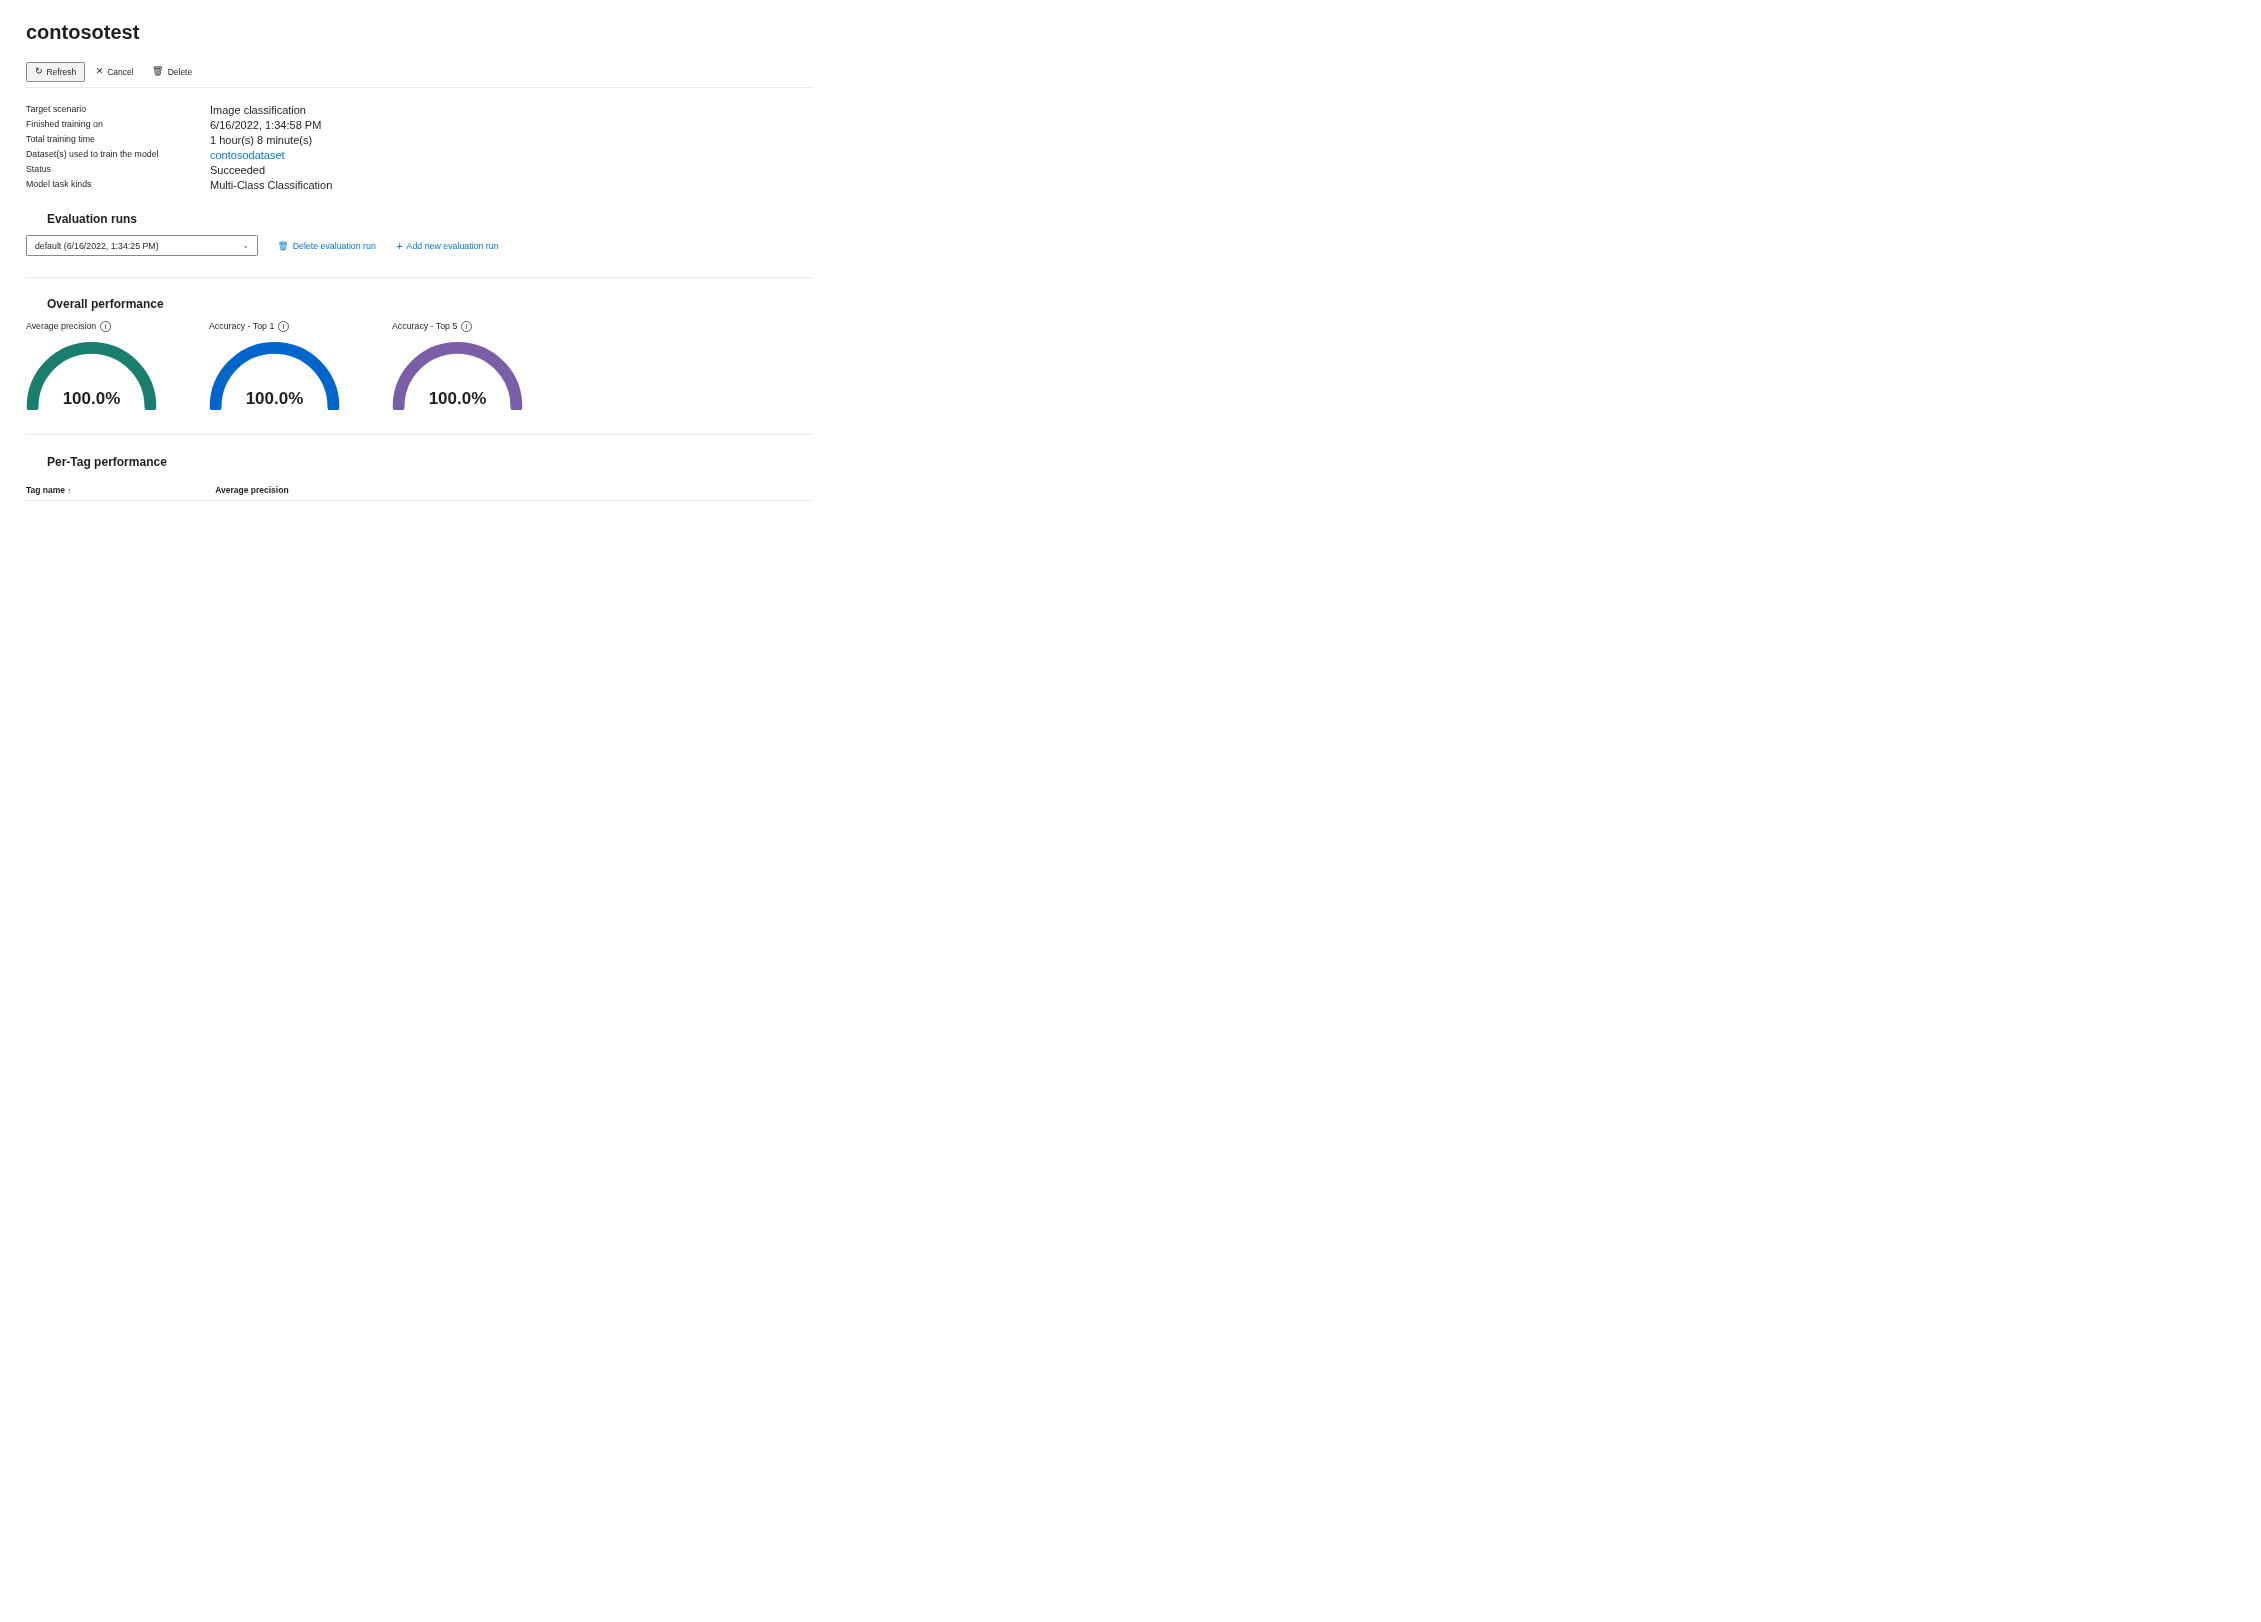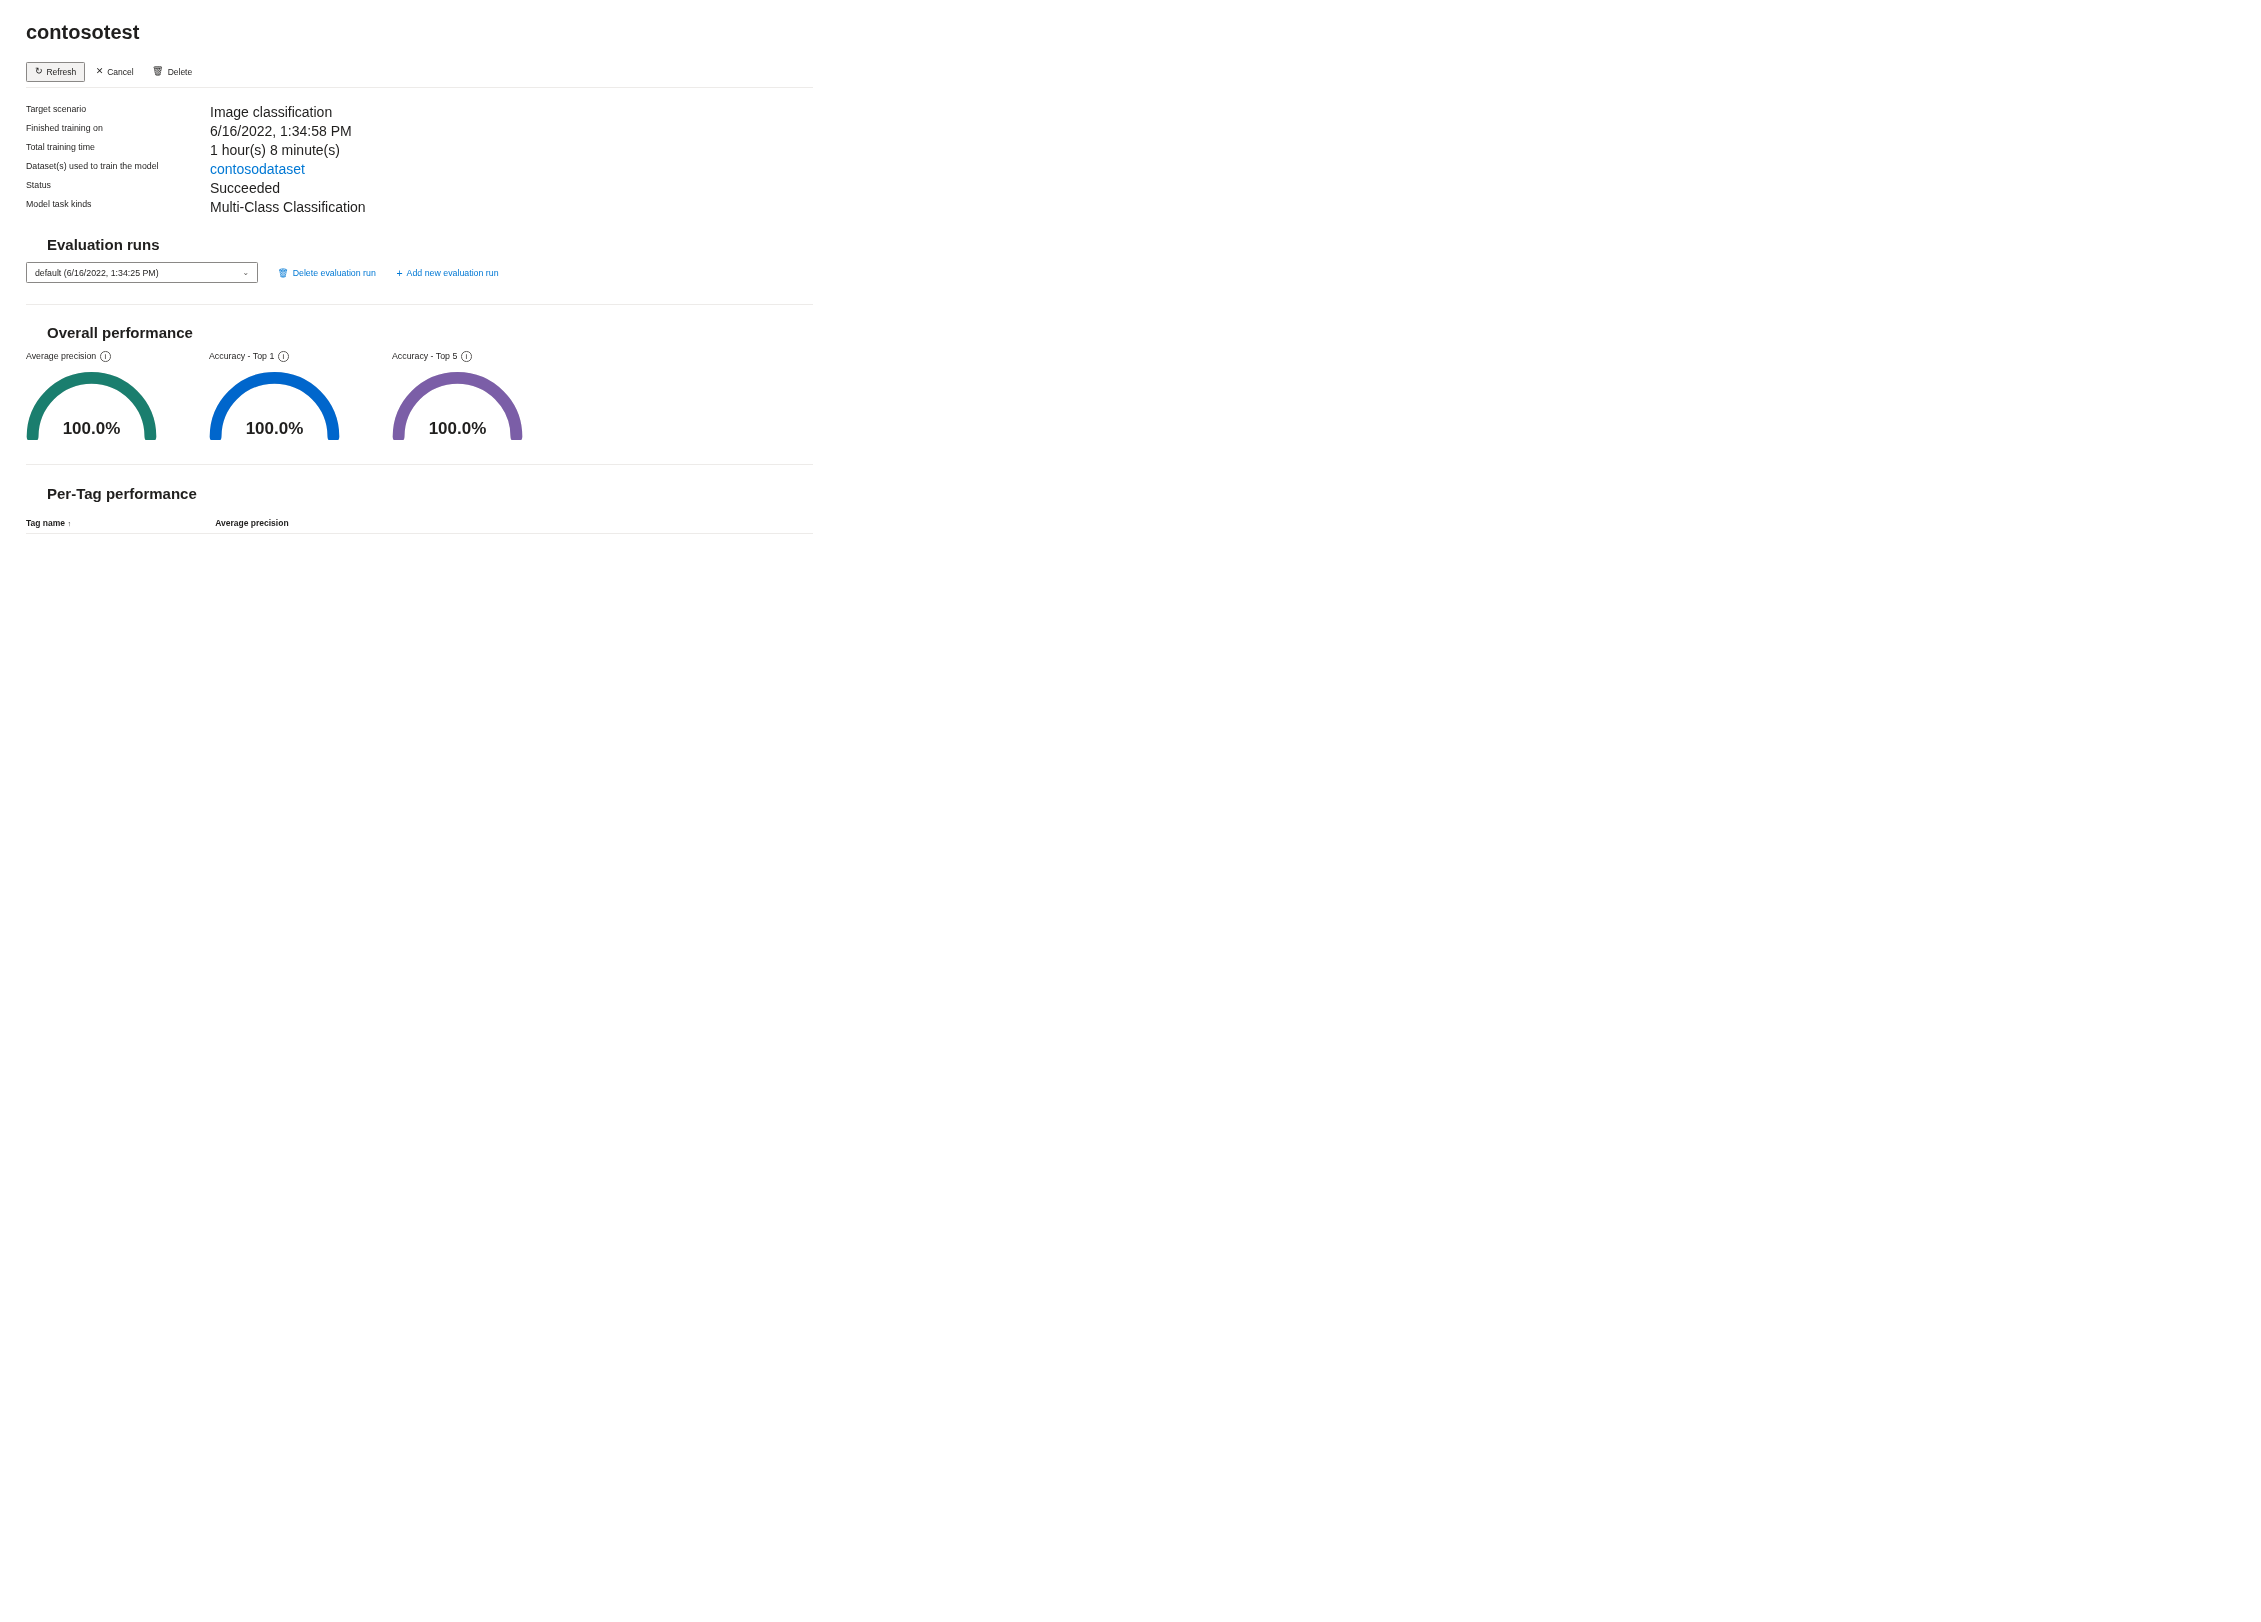--- a/index.html
+++ b/index.html
@@ -51,29 +51,29 @@
       grid-template-columns: 184px 1fr;
       row-gap: 3px;
       margin-bottom: 21px;
     }
     .info-label {
       color: #201f1e;
       font-size: 8.8px;
     }
     .info-value {
       color: #201f1e;
-      font-size: 14px;
+      font-size: 11px;
     }
     .info-value.link {
       color: #0078d4;
       cursor: pointer;
       text-decoration: none;
     }
     .section-title {
-      font-size: 15px;
+      font-size: 12px;
       font-weight: 700;
       margin-bottom: 9.2px;
       color: #201f1e;
       padding-left: 21px;
     }
     .eval-runs-row {
       display: flex;
       align-items: center;
       gap: 10.5px;
       margin-bottom: 21px;

